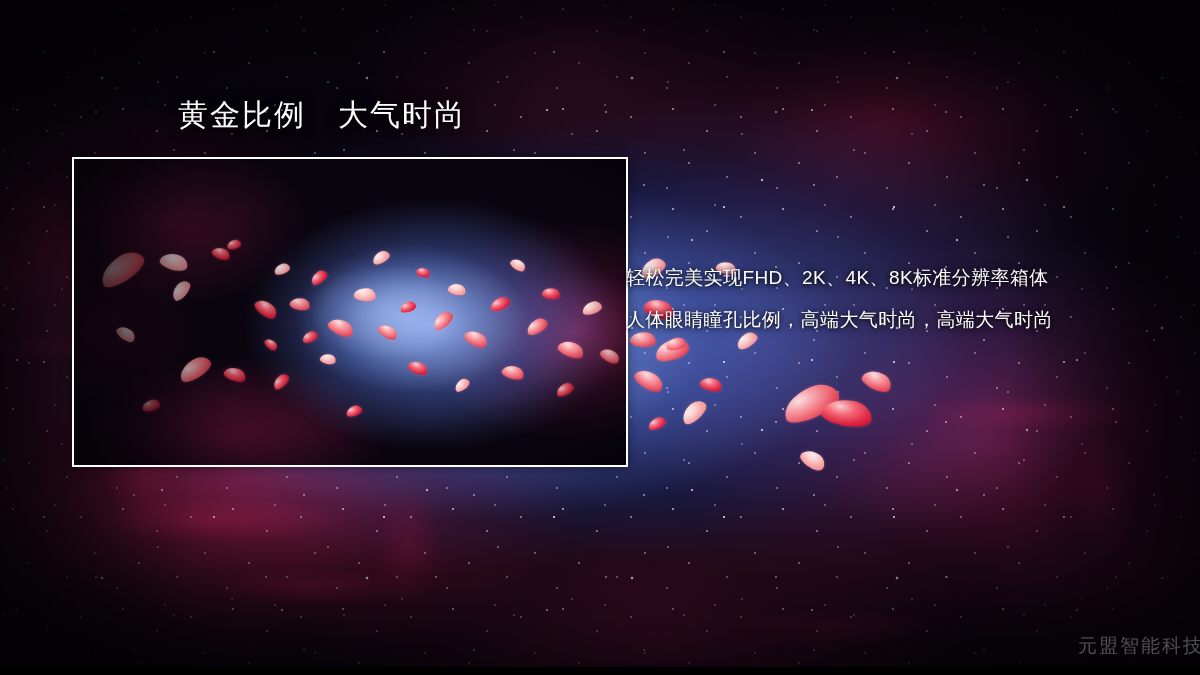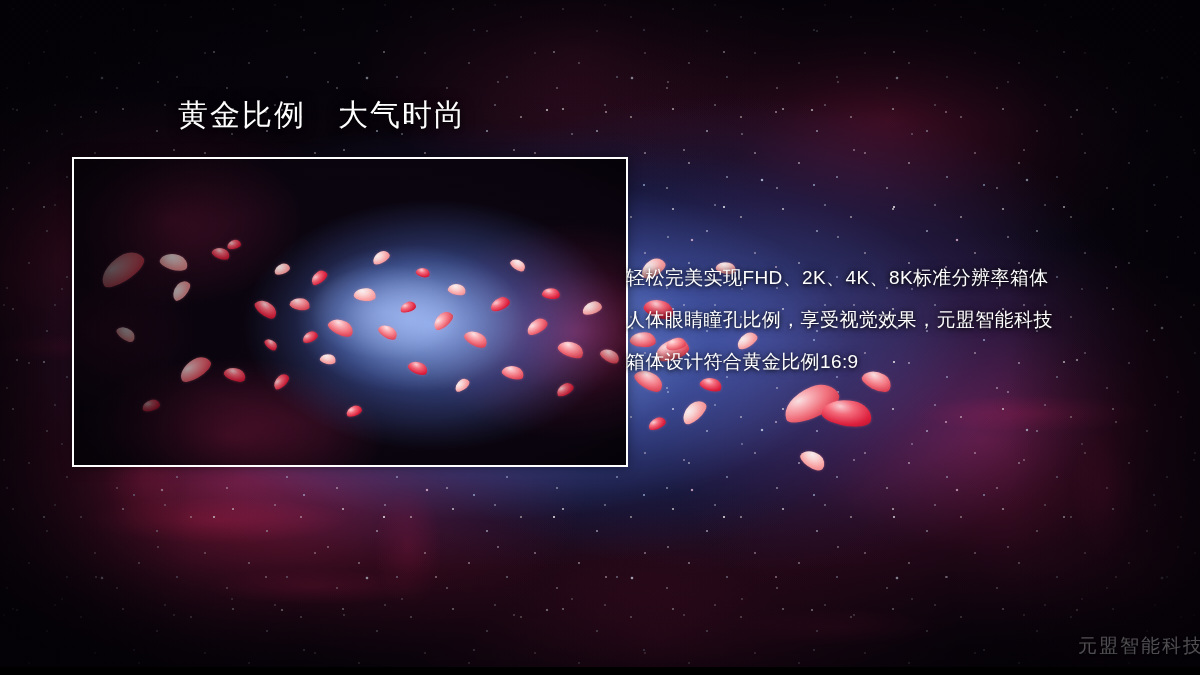--- a/index.html
+++ b/index.html
@@ -271,19 +271,18 @@
           <div class="petal deep" style="left: 482px; top: 225px; width: 18px; height: 11px; transform: rotate(-24deg);"></div>
           <div class="petal" style="left: 526px; top: 191px; width: 20px; height: 12px; transform: rotate(32deg);"></div>
           <div class="petal deep" style="left: 272px; top: 247px; width: 16px; height: 10px; transform: rotate(-18deg);"></div>
         </div>
       <div class="frame-dark"></div>
     </div>
   </div>
 
   <div id="body-text">
     <div class="body-line">轻松完美实现FHD、2K、4K、8K标准分辨率箱体</div>
-    <div class="body-line">人体眼睛瞳孔比例，享受视觉效果，元盟智能科技</div>
-    <div class="body-line">箱体设计符合黄金比例16:9</div>
+    <div class="body-line">人体眼睛瞳孔比例，高端大气时尚，高端大气时尚</div>
   </div>
 
   <div id="watermark">元盟智能科技</div>
 
 </div>
 
 </body></html>

